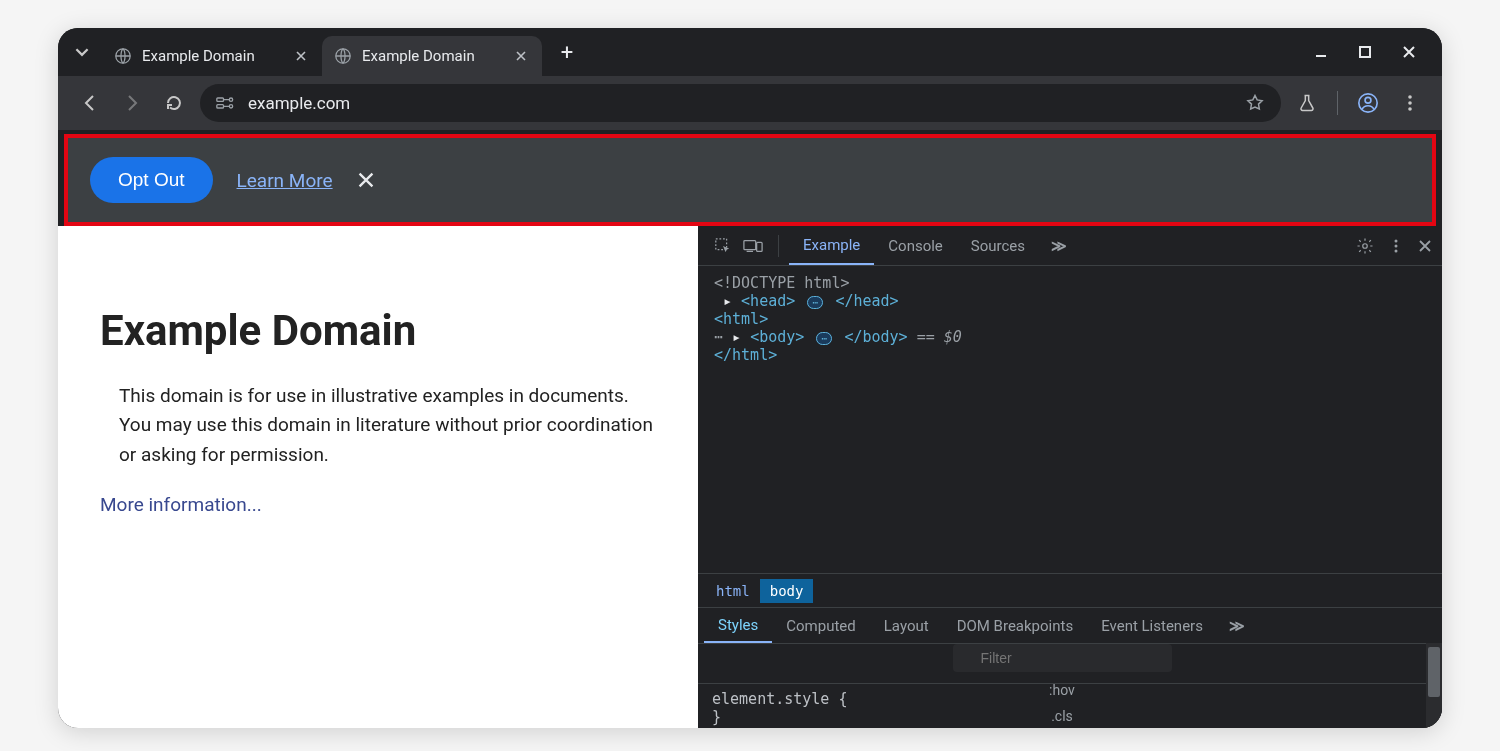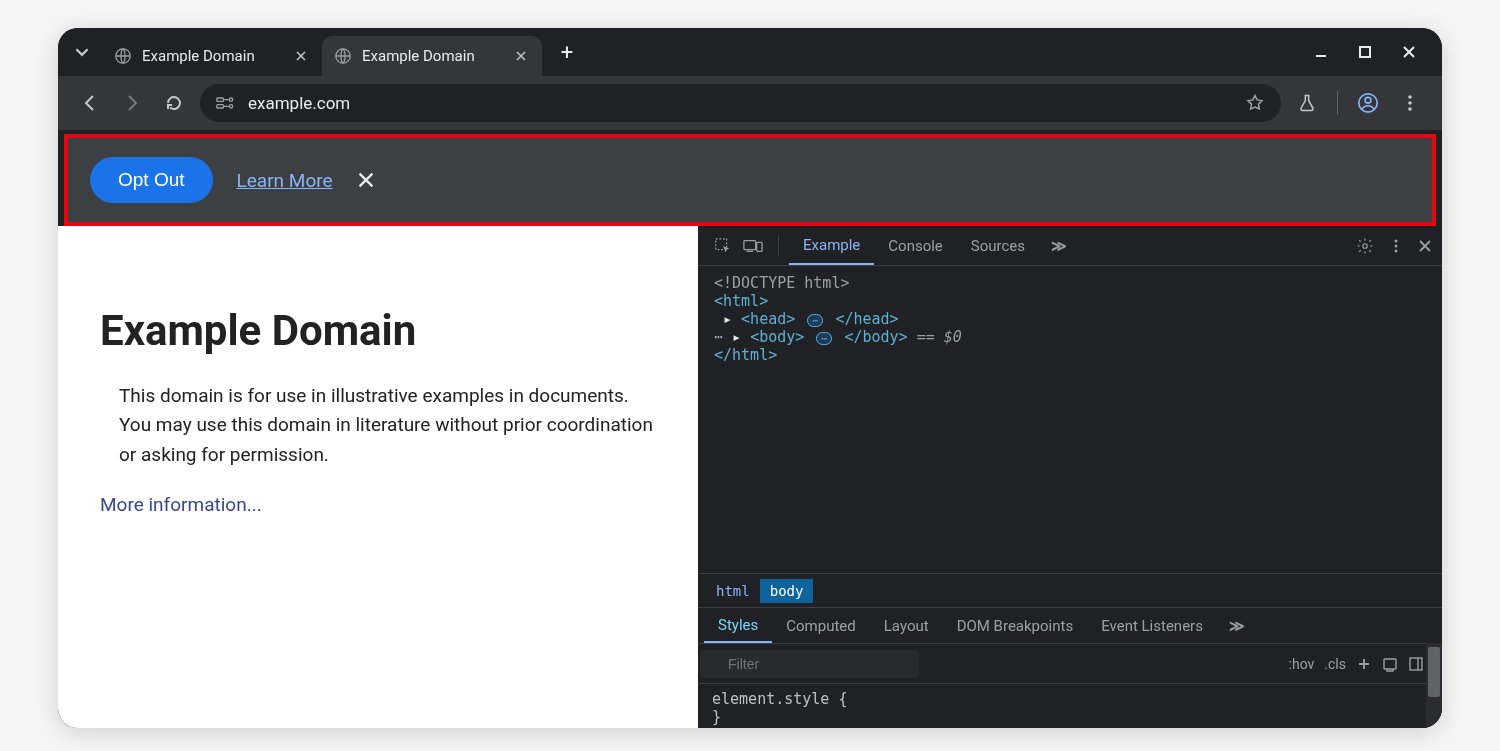--- a/index.html
+++ b/index.html
@@ -153,21 +153,21 @@
 
 .dt-subtabs {
   border-top:1px solid #3c4043; height:36px; display:flex; align-items:center;
   font-size:15px; padding-left:6px;
 }
 .dt-stab{ padding:0 14px; height:100%; display:flex;align-items:center;color:#9aa0a6;cursor:pointer;}
 .dt-stab.active{ color:#7dd3fc; border-bottom:2px solid #8ab4f8;}
 
 .dt-filter {
   border-top:1px solid #3c4043; height:40px; display:flex; align-items:center;
-  padding: 0 2px; gap:10px;
+  padding: 0 10px; gap:10px;flex-direction:column;
 }
 .filter-input {
   flex:1; background:#292a2d; border:none; border-radius:4px; height:28px;
   color:#e8eaed; padding: 0 10px 0 28px; font-size:14px; position:relative;
 }
 .filter-wrap {position:relative; flex:1;}
 .filter-icon {position:absolute; left:8px; top:7px; color:#9aa0a6;}
 .hov,.cls { color:#9aa0a6; font-size:14px; cursor:pointer;}
 .tiny-icon{color:#9aa0a6; cursor:pointer; display:flex;}
 
@@ -358,22 +358,22 @@
           <span>
               <svg width="14" height="14" viewBox="0 0 14 14">
                 <path d="M2 2 L12 12 M12 2 L2 12" stroke="currentColor" stroke-width="1.8"></path>
               </svg>
             </span>
         </div>
       </div>
 
       <div class="dt-dom">
         <div class="line"><span class="tok-gray">&lt;!DOCTYPE html&gt;</span></div>
+        <div class="line"> ▸ <span class="tok-tag">&lt;head&gt;</span> <span class="tok-badge">⋯</span> <span class="tok-tag">&lt;/head&gt;</span></div>
         <div class="line"><span class="tok-tag">&lt;html&gt;</span></div>
-        <div class="line"> ▸ <span class="tok-tag">&lt;head&gt;</span> <span class="tok-badge">⋯</span> <span class="tok-tag">&lt;/head&gt;</span></div>
         <div class="line"><span class="tok-gray">⋯</span> ▸ <span class="tok-tag">&lt;body&gt;</span> <span class="tok-badge">⋯</span> <span class="tok-tag">&lt;/body&gt;</span><span class="sel-marker"> == $0</span></div>
         <div class="line"><span class="tok-tag">&lt;/html&gt;</span></div>
       </div>
 
       <div class="dt-crumbs">
         <span class="crumb">html</span>
         <span class="crumb active">body</span>
       </div>
 
       <div class="dt-subtabs">

